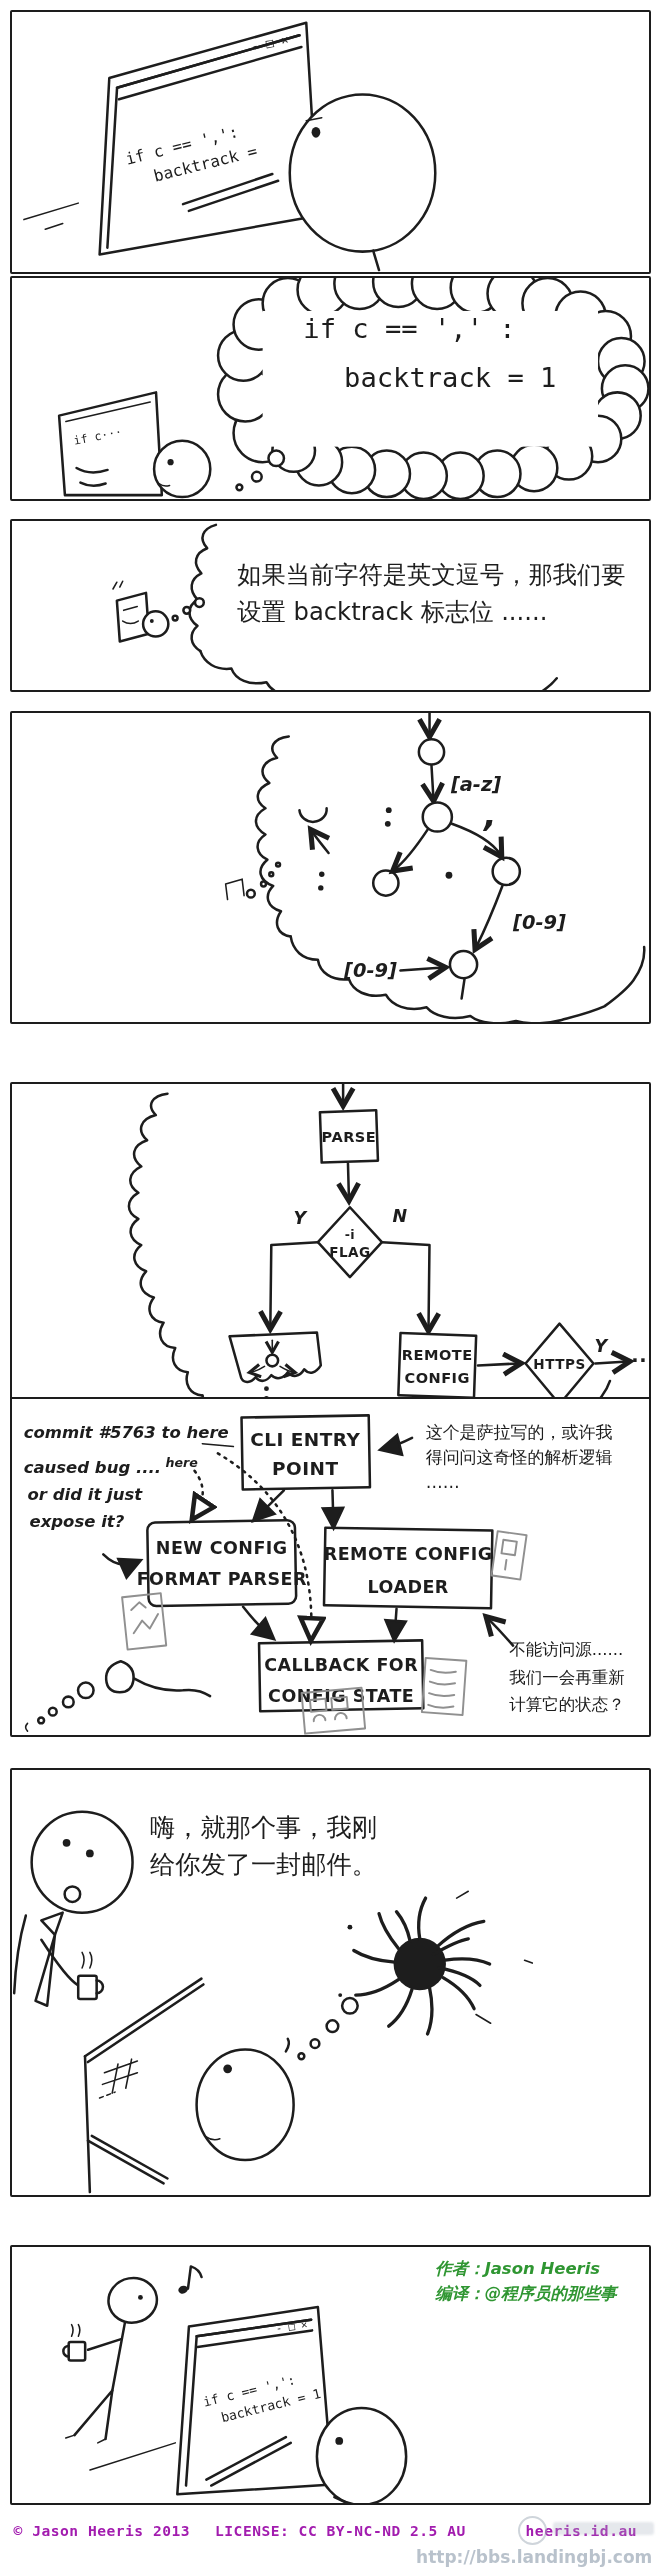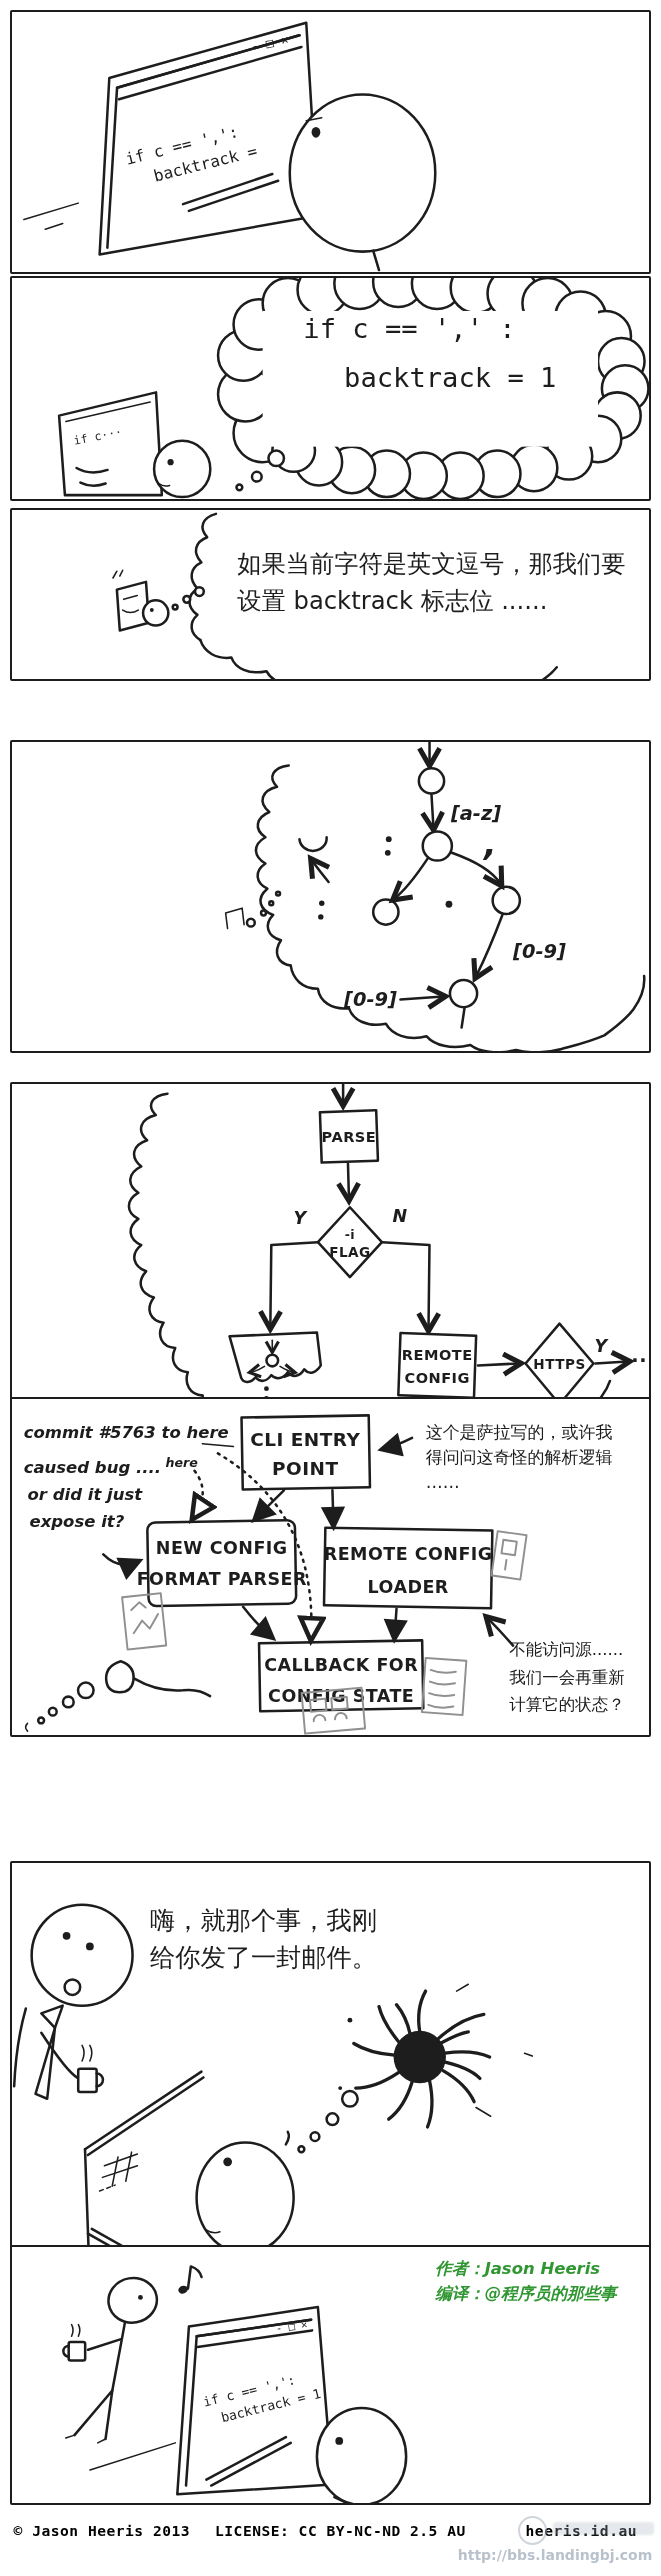--- a/index.html
+++ b/index.html
@@ -16,28 +16,28 @@
   .gray{stroke:#909090;stroke-width:2;fill:none;stroke-linecap:round;stroke-linejoin:round;}
   .dotted{stroke-dasharray:2 6;}
   
   text{fill:#1d1d1d;}
   .mono{font-family:"DejaVu Sans Mono",monospace;}
   .hand{font-family:"DejaVu Sans",sans-serif;font-style:italic;}
   .lbl{font-family:"DejaVu Sans",sans-serif;font-weight:bold;letter-spacing:.5px;}
   .cjk{font-family:"DejaVu Sans",sans-serif;}
   .green{fill:#2f9632;font-style:italic;font-weight:bold;}
   .footer-line{position:absolute;top:2522px;left:13.6px;width:635px;font-family:"DejaVu Sans Mono",monospace;
-               font-weight:bold;font-size:14.6px;letter-spacing:0.5px;color:#000000;}
+               font-weight:bold;font-size:14.6px;letter-spacing:0.5px;color:#a21caf;}
   .footer-license{margin-left:25px;}
   .footer-site{position:absolute;right:11.6px;top:0;margin-left:12px;}
   .wm-logo{position:absolute;right:115px;top:2516px;width:25px;height:25px;border:2.9px solid rgba(168,178,190,.55);
            border-radius:50%;}
   .wm-blur{position:absolute;right:7.8px;top:2522px;width:101px;height:12.6px;background:rgba(170,180,192,.30);
            border-radius:2.9px;filter:blur(1px);}
-  .wm-url{position:absolute;right:9.7px;top:2547px;font-family:"DejaVu Sans",sans-serif;font-size:14px;
+  .wm-url{position:absolute;right:9.7px;top:2547px;font-family:"DejaVu Sans",sans-serif;font-size:17px;
           font-weight:bold;color:#b9c2cc;}
 </style>
 </head>
 <body>
 
 <svg width="0" height="0" style="position:absolute">
   <defs>
     <marker id="ah" markerWidth="12" markerHeight="12" refX="7" refY="5" orient="auto">
       <path d="M1,1 L8,5 L1,9" fill="none" stroke="#1d1d1d" stroke-width="2"></path>
     </marker>
@@ -129,21 +129,21 @@
         <path class="ink" d="M70,211 q12,6 26,1"></path>
       </g>
       <g>
         <circle class="ink white" cx="175" cy="197" r="29"></circle>
         <circle class="fillink" cx="163" cy="190" r="3.2"></circle>
         <path class="ink-thin" d="M151,212 q5,4 11,2"></path>
       </g>
     </svg>
   </div>
 
-  <div class="panel" style="top:508px;height:169px">
+  <div class="panel" style="top:519px;height:169px">
     <svg viewBox="0 0 656 174" width="637" height="169">
       <g>
         <path class="ink" d="M210,4 c-14,4 -18,14 -9,24 c-13,5 -15,16 -6,26 c-12,6 -13,17 -4,27 c-11,7 -11,19 0,27 c-9,8 -8,19 3,26"></path>
         <path class="ink" d="M194,134 c4,12 16,20 32,18 c4,11 18,18 36,14 c6,11 21,17 41,13 c8,10 24,14 44,9 c9,8 26,11 46,6 c10,5 28,7 48,3 c11,2 28,2 46,-2 c12,-2 28,-5 44,-11 c12,-6 22,-12 30,-22"></path>
       </g>
       <text class="cjk" x="232" y="64" font-size="25">如果当前字符是英文逗号，那我们要</text>
       <text class="cjk" x="232" y="102" font-size="25">设置 backtrack 标志位 ......</text>
       <g>
         <path class="ink-thin" d="M104,70 l4,-7 M111,68 l3,-6"></path>
         <path class="ink white" d="M108,82 L138,74 L141,116 L111,124 Z" stroke-width="2"></path>
@@ -151,21 +151,21 @@
         <path class="ink-thin" d="M114,103 q8,5 16,0"></path>
         <circle class="ink white" cx="148" cy="106" r="13"></circle>
         <circle class="fillink" cx="144" cy="103" r="2"></circle>
         <circle class="ink white" cx="168" cy="100" r="2.5"></circle>
         <circle class="ink white" cx="180" cy="92" r="3.5"></circle>
         <circle class="ink white" cx="193" cy="84" r="4.5"></circle>
       </g>
     </svg>
   </div>
 
-  <div class="panel" style="top:740px;height:309px">
+  <div class="panel" style="top:711px;height:309px">
     <svg viewBox="0 0 656 318" width="637" height="309">
       <g>
         <path class="ink" d="M285,24 c-16,2 -22,12 -12,22 c-16,4 -20,16 -8,26 c-14,6 -16,18 -4,26 c-14,8 -12,20 0,27 c-12,8 -10,20 2,26 c-12,10 -8,22 6,27 c-10,10 -6,22 8,26 c-8,12 -4,24 10,26"></path>
         <path class="ink" d="M287,230 c2,14 12,24 28,24 c2,13 14,22 32,20 c4,12 18,20 38,16 c6,11 22,18 42,13 c8,9 25,14 45,9 c9,7 27,10 47,5 c10,3 28,4 47,-1 c11,-3 28,-7 44,-14 c11,-8 22,-16 30,-27 c8,-11 12,-22 11,-34"></path>
       </g>
       <g>
         <path class="ink-thin" d="M220,176 l17,-5 l2,17 M220,176 l2,16"></path>
         <circle class="ink white" cx="246" cy="186" r="4"></circle>
         <circle class="ink white" cx="259" cy="176" r="2.5"></circle>
         <circle class="ink white" cx="267" cy="166" r="2"></circle>
@@ -318,21 +318,21 @@
         <text class="cjk" x="426" y="40" font-size="17.5">这个是萨拉写的，或许我</text>
         <text class="cjk" x="426" y="66" font-size="17.5">得问问这奇怪的解析逻辑</text>
         <text class="cjk" x="426" y="92" font-size="17.5">……</text>
         <text class="cjk" x="512" y="264" font-size="17">不能访问源......</text>
         <text class="cjk" x="512" y="292" font-size="17">我们一会再重新</text>
         <text class="cjk" x="512" y="320" font-size="17">计算它的状态？</text>
       </g>
     </svg>
   </div>
 
-  <div class="panel" style="top:1861px;height:425px">
+  <div class="panel" style="top:1768px;height:425px">
     <svg viewBox="0 0 656 438" width="637" height="425">
       <text class="cjk" x="142" y="68" font-size="26">嗨，就那个事，我刚</text>
       <text class="cjk" x="142" y="106" font-size="26">给你发了一封邮件。</text>
       <g>
         <circle class="ink white" cx="72" cy="95" r="52"></circle>
         <circle class="fillink" cx="56" cy="75" r="4"></circle>
         <circle class="fillink" cx="80" cy="86" r="4"></circle>
         <circle class="ink" cx="62" cy="128" r="8"></circle>
         <path class="ink" d="M14,150 Q4,185 2,230"></path>
         <path class="ink white" d="M30,155 L52,147 L44,170 Z"></path>

